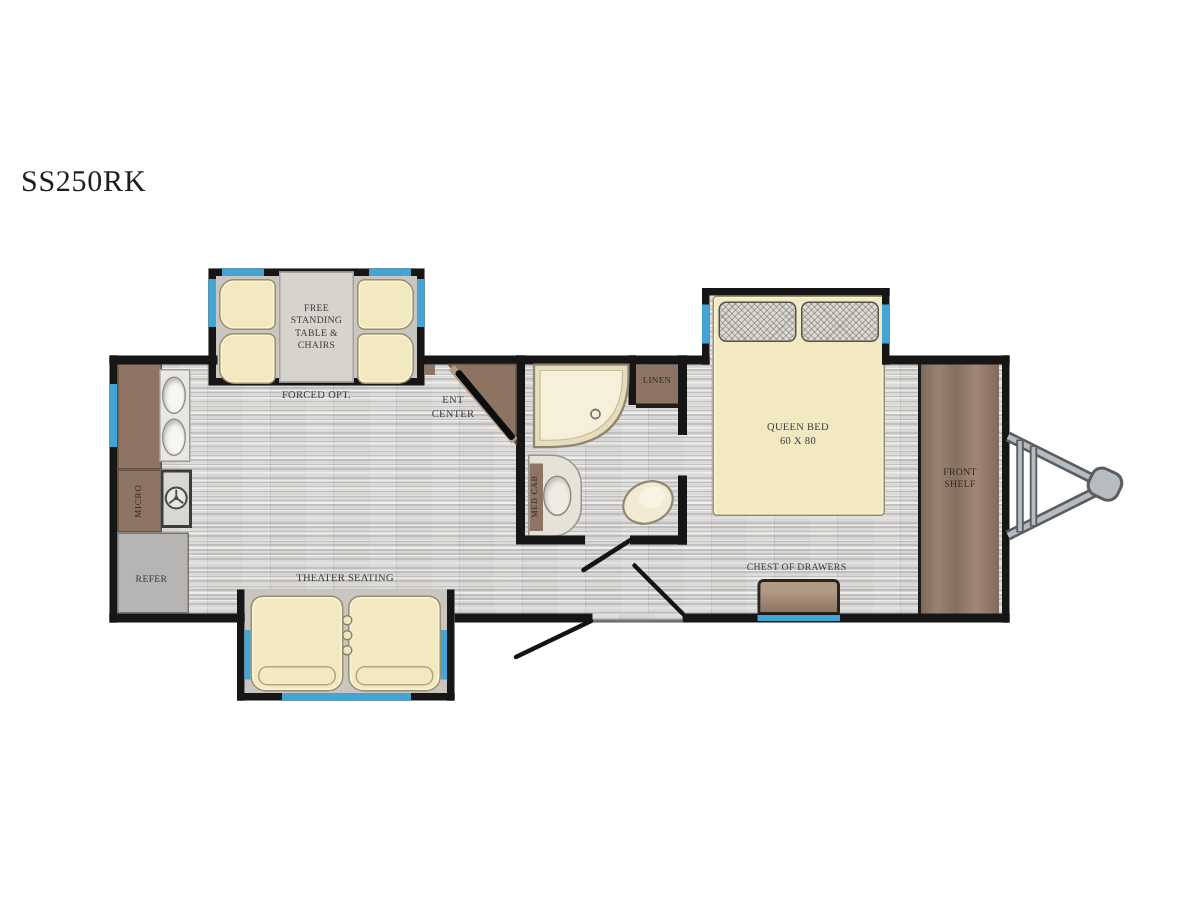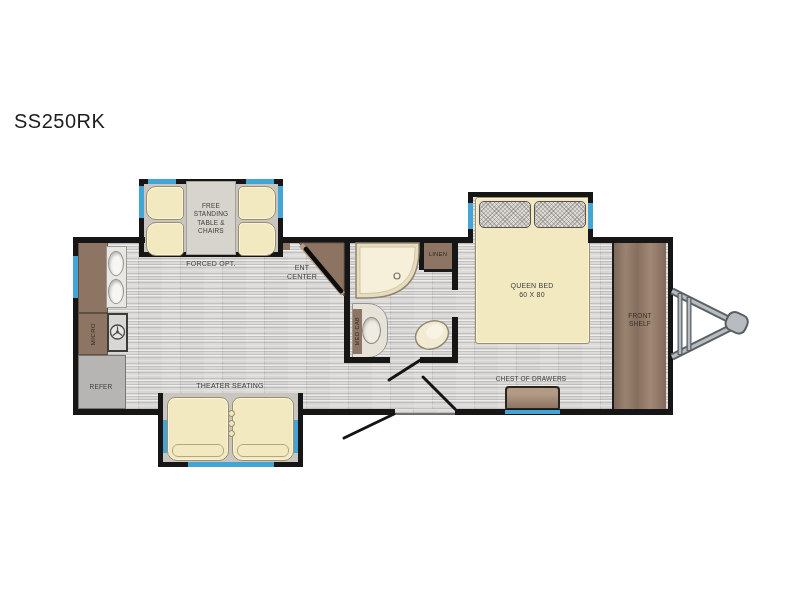--- a/index.html
+++ b/index.html
@@ -1,17 +1,17 @@
 <!DOCTYPE html>
 <html><head>
 <meta charset="utf-8">
 <style>
   html,body{margin:0;padding:0;background:#ffffff;}
   .canvas{position:relative;width:800px;height:571px;background:#ffffff;overflow:hidden;
-          font-family:Liberation Sans, sans-serif;}
+          font-family:Liberation Serif, serif;}
   .abs{position:absolute;}
   .wall{position:absolute;background:#161616;}
   .blue{position:absolute;background:#43a5d6;}
   .brown{position:absolute;background:#8d7463;}
   .floor{position:absolute;background-color:#d7d6d4;
     background-image:
       repeating-linear-gradient(180deg, rgba(255,255,255,.55) 0 1px, rgba(0,0,0,0) 1px 5px),
       repeating-linear-gradient(180deg, rgba(90,88,85,.20) 0 1px, rgba(0,0,0,0) 1px 3px),
       repeating-linear-gradient(90deg, rgba(255,255,255,.12) 0 18px, rgba(100,98,95,.14) 18px 19px, rgba(0,0,0,0) 19px 42px);}
   .slidefill{position:absolute;background:#c9c6c1;}

